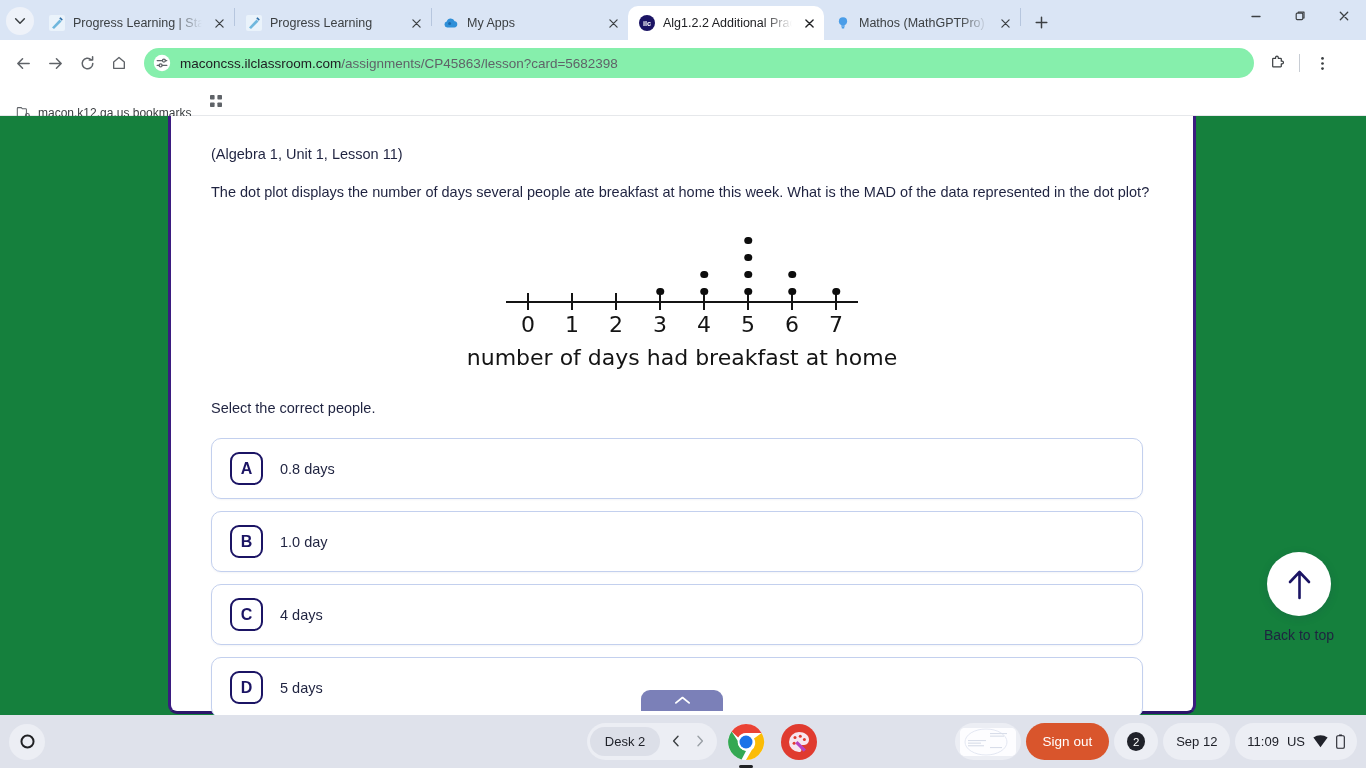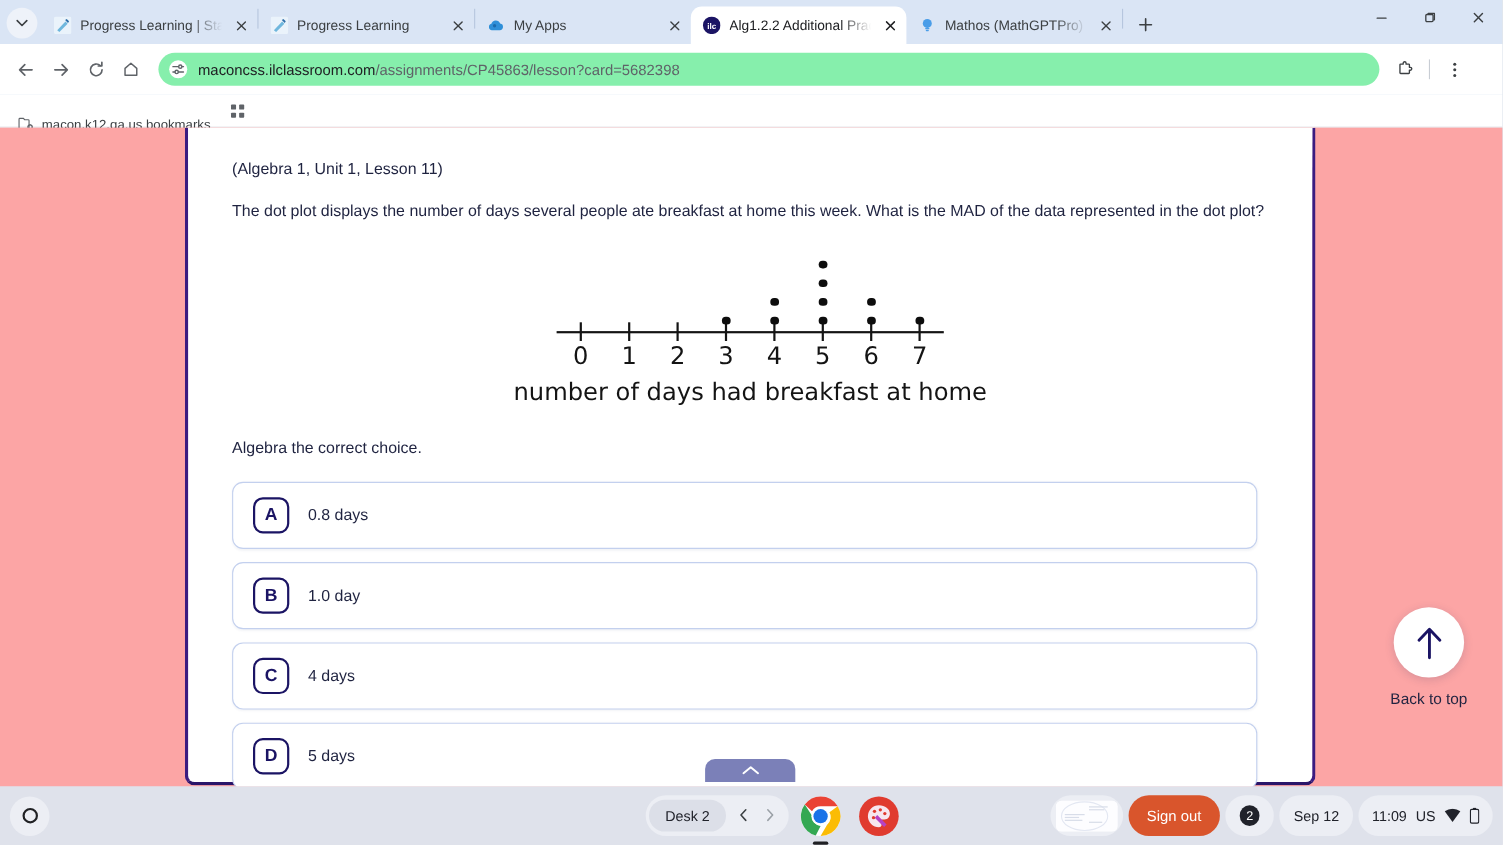--- a/index.html
+++ b/index.html
@@ -71,21 +71,21 @@
   .tbsep { width: 1px; height: 18px; background: #c8cdd4; margin: 0 5px; flex:0 0 1px;}
 
   
   .bookmarks { height: 30px; background: #fff; display: flex; align-items: center; padding: 0 10px; gap: 6px; border-bottom: 1px solid #e6e8eb;}
   .bmitem { display: flex; align-items: center; gap: 7px; padding: 3px 6px; border-radius: 4px; font-size: 12px; color: #3c4043; margin-top: 24px; }
   .bmitem svg { width: 15px; height: 15px; flex:0 0 15px; }
   .bmapps { padding: 4px 6px; border-radius: 4px; display:flex; align-items:center;}
   .bmapps svg { width: 14px; height: 14px; }
 
   
-  .viewport { height: 599px; background: #fca5a5; position: relative; overflow: hidden; }
+  .viewport { height: 599px; background: #15803d; position: relative; overflow: hidden; }
 
   .card {
     position: absolute; left: 168px; top: 0; width: 1028px; height: 598px;
     background: #ffffff;
     border-left: 3px solid #3b1c80;
     border-right: 3px solid #3b1c80;
     border-bottom: 3px solid #2a1569;
     border-bottom-left-radius: 9px; border-bottom-right-radius: 9px;
   }
 
@@ -397,21 +397,21 @@
               <div class="ticklabel" style="left: 286px;">6</div>
               <div class="dot" style="left: 286px; bottom: 26px;"></div>
               <div class="dot" style="left: 286px; bottom: 43px;"></div>
               <div class="tick" style="left: 328.8px;"></div>
               <div class="ticklabel" style="left: 330px;">7</div>
               <div class="dot" style="left: 330px; bottom: 26px;"></div>
             </div>
           <div class="axiscaption">number of days had breakfast at home</div>
         </div>
 
-        <div class="prompt">Algebra the correct choice.</div>
+        <div class="prompt">Select the correct people.</div>
 
         <div class="choices">
           <div class="choice">
             <span class="badge">A</span>
             <span class="ctext">0.8 days</span>
           </div>
           <div class="choice">
             <span class="badge">B</span>
             <span class="ctext">1.0 day</span>
           </div>

